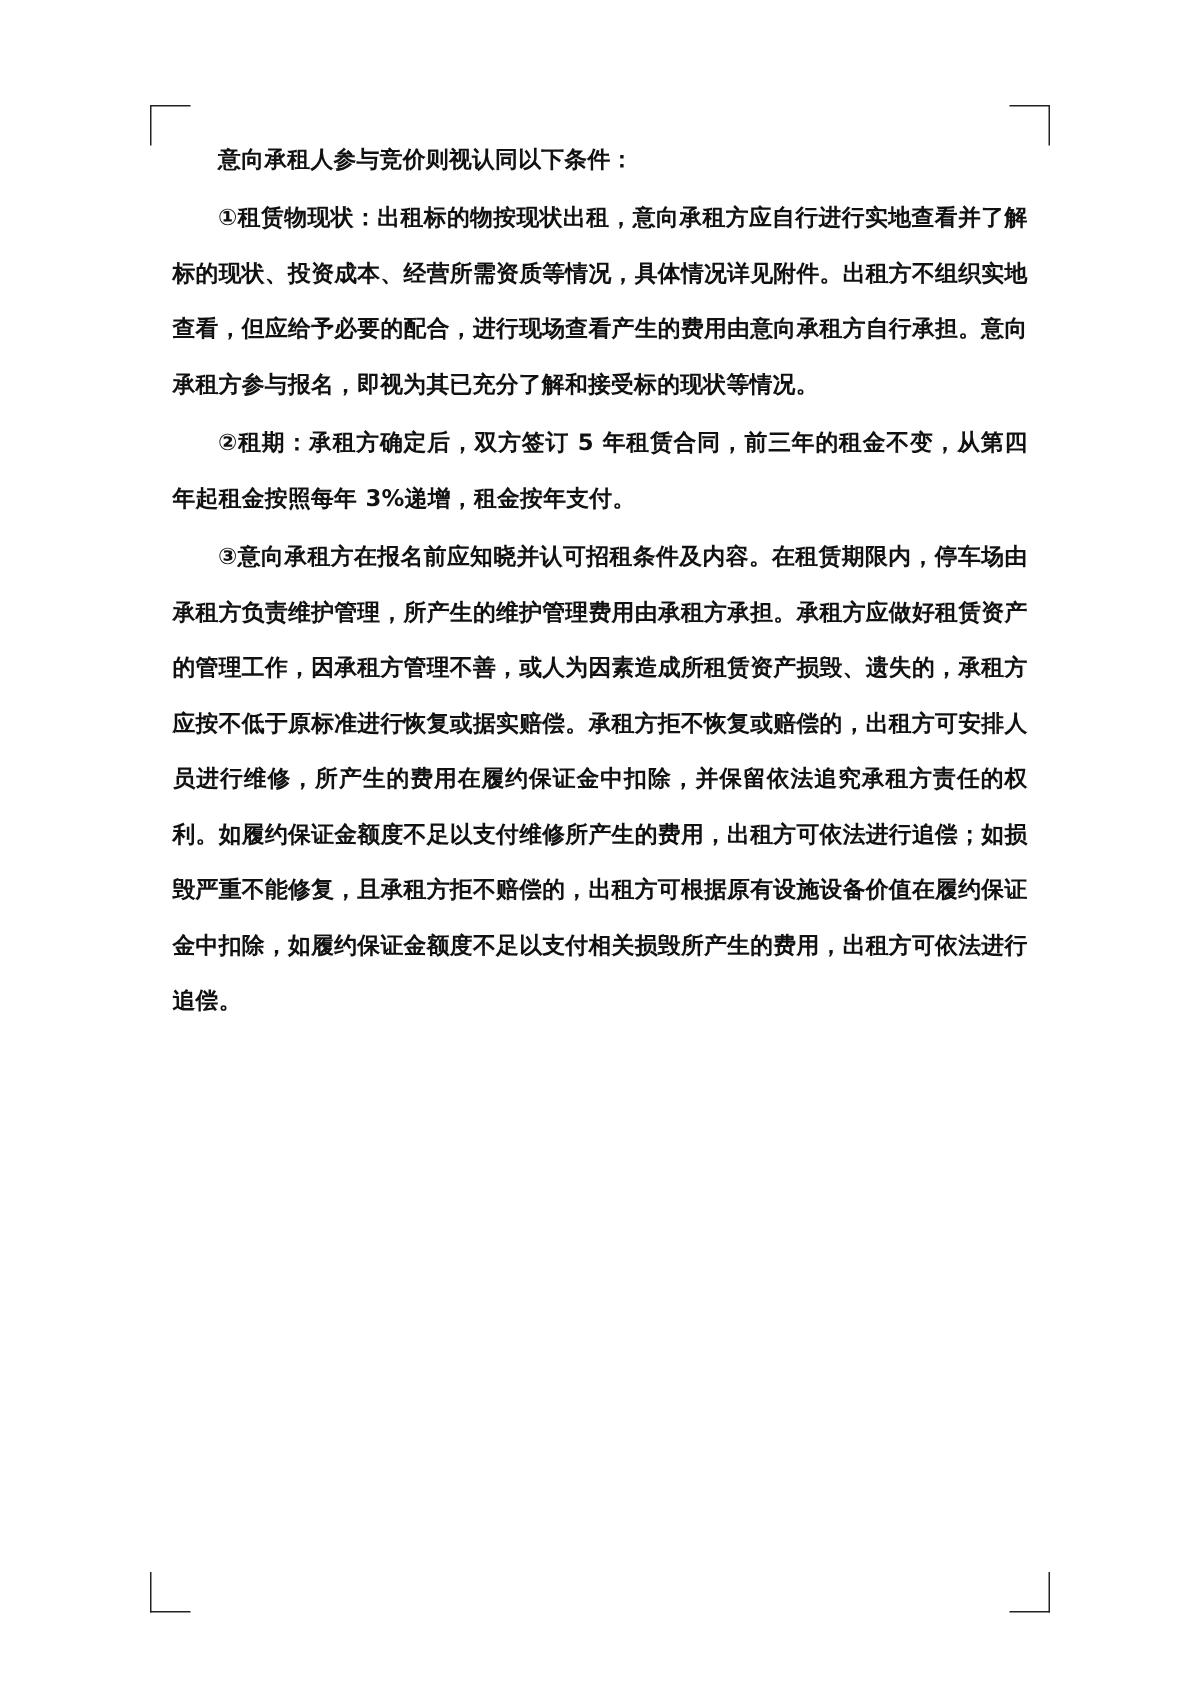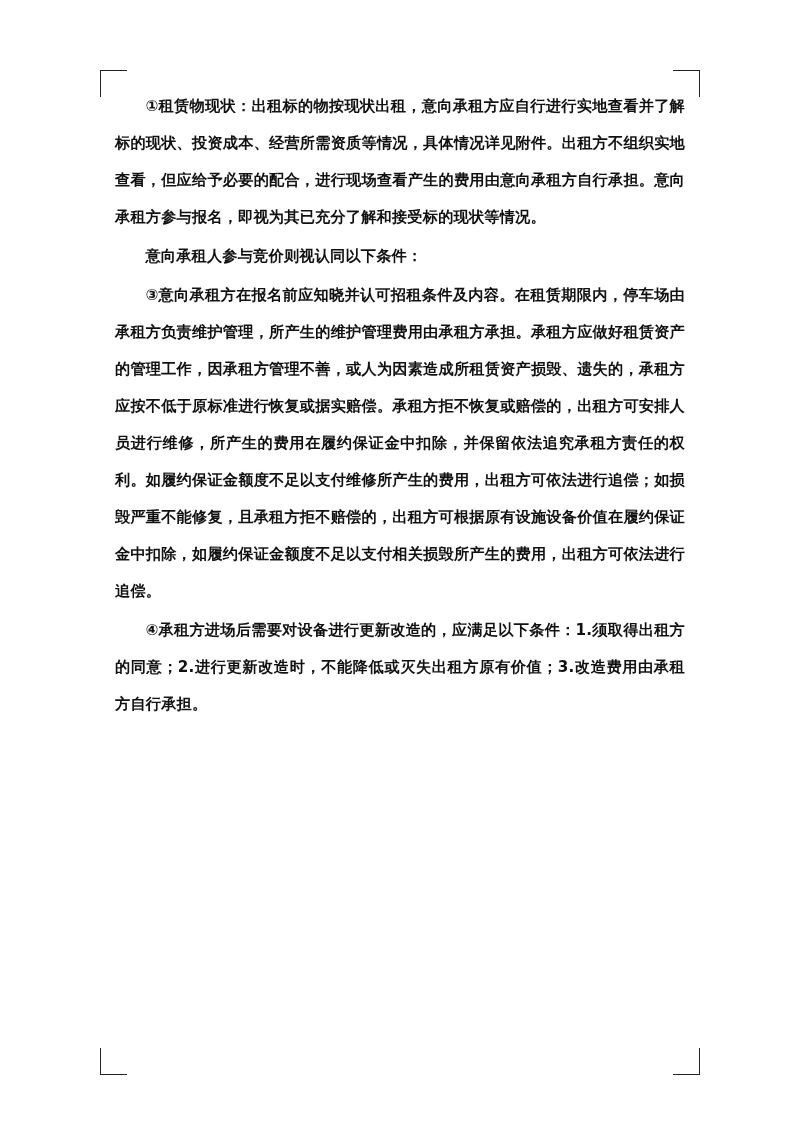--- a/index.html
+++ b/index.html
@@ -56,18 +56,18 @@
 </head>
 <body>
 
 <div class="page">
   <div class="crop tl"></div>
   <div class="crop tr"></div>
   <div class="crop bl"></div>
   <div class="crop br"></div>
 
   <div class="content">
+    <p class="para lead">意向承租人参与竞价则视认同以下条件：</p>
     <p class="para">①租赁物现状：出租标的物按现状出租，意向承租方应自行进行实地查看并了解标的现状、投资成本、经营所需资质等情况，具体情况详见附件。出租方不组织实地查看，但应给予必要的配合，进行现场查看产生的费用由意向承租方自行承担。意向承租方参与报名，即视为其已充分了解和接受标的现状等情况。</p>
-    <p class="para lead">意向承租人参与竞价则视认同以下条件：</p>
+    <p class="para">②租期：承租方确定后，双方签订 5 年租赁合同，前三年的租金不变，从第四年起租金按照每年 3%递增，租金按年支付。</p>
     <p class="para">③意向承租方在报名前应知晓并认可招租条件及内容。在租赁期限内，停车场由承租方负责维护管理，所产生的维护管理费用由承租方承担。承租方应做好租赁资产的管理工作，因承租方管理不善，或人为因素造成所租赁资产损毁、遗失的，承租方应按不低于原标准进行恢复或据实赔偿。承租方拒不恢复或赔偿的，出租方可安排人员进行维修，所产生的费用在履约保证金中扣除，并保留依法追究承租方责任的权利。如履约保证金额度不足以支付维修所产生的费用，出租方可依法进行追偿；如损毁严重不能修复，且承租方拒不赔偿的，出租方可根据原有设施设备价值在履约保证金中扣除，如履约保证金额度不足以支付相关损毁所产生的费用，出租方可依法进行追偿。</p>
-    <p class="para">④承租方进场后需要对设备进行更新改造的，应满足以下条件：1.须取得出租方的同意；2.进行更新改造时，不能降低或灭失出租方原有价值；3.改造费用由承租方自行承担。</p>
   </div>
 </div>
 
 </body></html>

